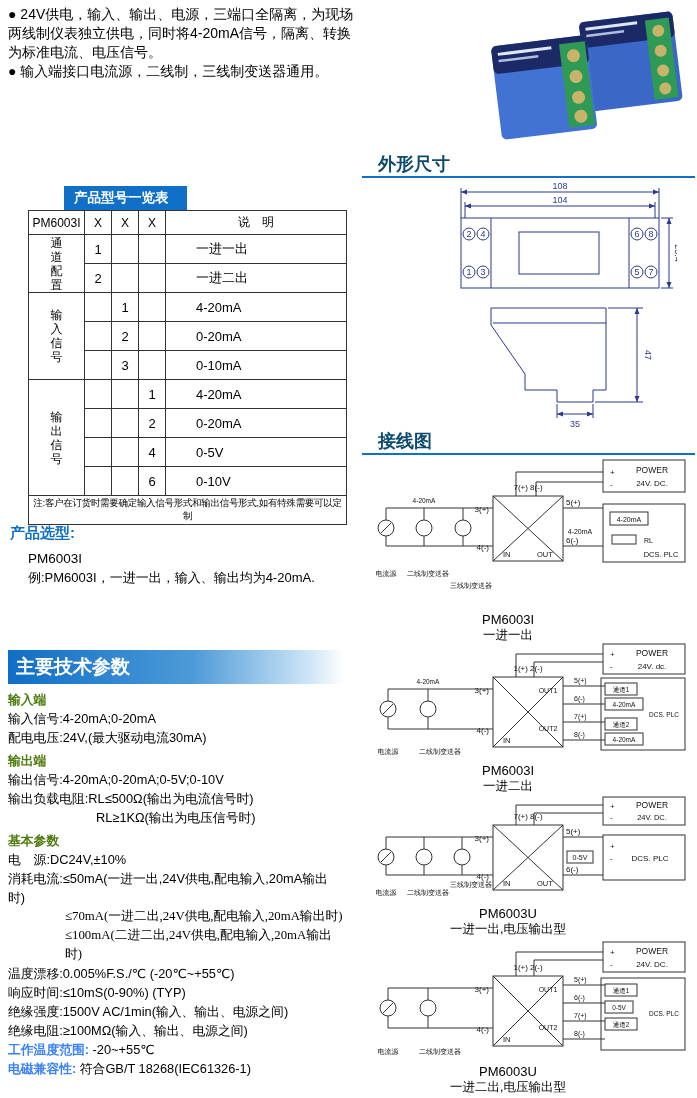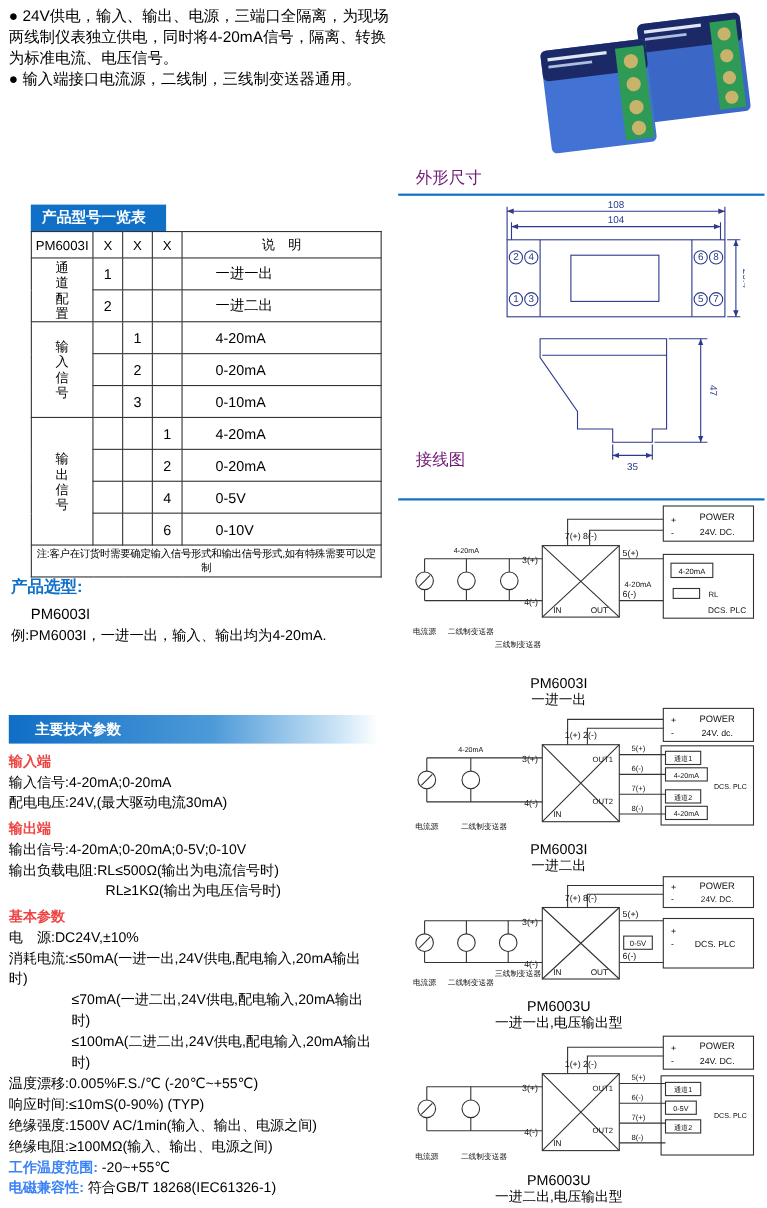--- a/index.html
+++ b/index.html
@@ -5,43 +5,43 @@
   * { margin:0; padding:0; box-sizing:border-box; }
   html,body { background:#fff; }
   body { font-family:"Liberation Sans","DejaVu Sans",sans-serif; color:#000; }
   .page { position:relative; width:697px; height:1098px; background:#fff; overflow:hidden; }
 
   .features { position:absolute; left:8px; top:5px; width:352px; font-size:14px; line-height:19px; }
 
   .photo { position:absolute; left:468px; top:2px; }
 
   .mtable-wrap { position:absolute; left:28px; top:186px; width:318px; }
-  .mtable-title { display:inline-block; background:#1070c8; color:#fff; font-weight:bold; font-size:13.5px; padding:3px 18px 3px 10px; }
+  .mtable-title { display:inline-block; background:#1070c8; color:#fff; font-weight:bold; font-size:13.5px; padding:3px 18px 3px 10px;margin-left:36px; }
   table.mtable { border-collapse:collapse; width:318px; table-layout:fixed; }
   .mtable td { border:1px solid #333; font-size:13px; text-align:center; height:29px; padding:0 1px; overflow:hidden; }
   .mtable tr.hdr td { height:24px; font-size:12px; }
   .mtable td.model-cell { font-size:11.5px; }
   .mtable td.vlabel span { display:inline-block; width:14px; line-height:14px; font-size:12px; }
   .mtable td.desc { text-align:left; padding-left:30px; }
   .mtable tr.note td { font-size:9.5px; height:20px; text-align:center; padding:1px 2px; letter-spacing:-0.3px; }
 
   .selection { position:absolute; left:10px; top:524px; font-size:13px; }
   .sel-title { color:#0d6fc8; font-weight:bold; font-size:15px; }
   .sel-model { margin:8px 0 3px 18px; font-size:13.5px; }
-  .sel-example { }
+  .sel-example { margin-left:18px; }
 
   .tech { position:absolute; left:8px; top:650px; width:336px; }
-  .tech-bar { background:linear-gradient(90deg,#0f6ec6 0%,#4d9ad8 55%,#cfe6f7 90%,#fff 100%); color:#fff; font-weight:bold; font-size:13px; padding:4px 0 4px 24px; }
+  .tech-bar { background:linear-gradient(90deg,#0f6ec6 0%,#4d9ad8 55%,#cfe6f7 90%,#fff 100%); color:#fff; font-weight:bold; font-size:19px; padding:4px 0 4px 8px; }
   .tech-body { margin-top:6px; font-size:12.8px; line-height:19px; }
-  .blue-h { color:#ef4444; font-weight:bold; margin-top:4px; }
+  .blue-h { color:#4d7c0f; font-weight:bold; margin-top:4px; }
   .ind1 { padding-left:88px; }
-  .ind2 { padding-left:57px; }
+  .ind2 { padding-left:57px;font-family:Liberation Serif, serif; }
   .tfoot .lbl { color:#3b82f6; font-weight:bold; }
 
-  .sec-h { position:absolute; color:#701a75; font-size:15px; font-weight:normal; }
+  .sec-h { position:absolute; color:#0c4a6e; font-size:18px; font-weight:bold; }
   .sec-line { position:absolute; left:362px; width:333px; border-top:2px solid #1070c8; }
 
   .dims { position:absolute; left:341px; top:180px; }
   .dsvg line,.dsvg path,.dsvg rect,.dsvg circle { stroke:#2b3a8c; stroke-width:1; fill:none; }
   .dsvg text { fill:#2b3a8c; stroke:none; font-size:9px; }
 
   .wd { position:absolute; left:358px; width:335px; }
   .wsvg rect,.wsvg circle,.wsvg path,.wsvg line { stroke:#333; stroke-width:1; fill:none; }
   .wsvg text { fill:#111; stroke:none; }
   .wcap { width:300px; text-align:center; margin-top:2px; }
@@ -248,21 +248,21 @@
         <line x1="254" y1="222" x2="302" y2="222"></line>
       <line x1="296" y1="128" x2="296" y2="222" marker-start="url(#arr)" marker-end="url(#arr)"></line>
       <text x="304" y="175" font-size="8" text-anchor="middle" transform="rotate(90 304 175)">47</text>
       <line x1="216" y1="224" x2="216" y2="238"></line>
         <line x1="252" y1="224" x2="252" y2="238"></line>
       <line x1="216" y1="234" x2="252" y2="234" marker-start="url(#arr)" marker-end="url(#arr)"></line>
       <text x="234" y="247" font-size="8" text-anchor="middle">35</text>
     </svg>
   </div>
 
-  <div class="sec-h" style="left:378px; top:409px;">接线图</div>
+  <div class="sec-h" style="left:378px; top:429px;">接线图</div>
   <div class="sec-line" style="top:453px;"></div>
 
   <div class="wd" style="top:456px;">
     <svg class="wsvg" width="335" height="150" viewBox="0 0 335 150">
       <path d="M158,40 V16 H245 M178,40 V26 H245"></path>
       <rect x="245" y="4" width="82" height="32"></rect>
       <text x="252" y="19" font-size="8">+</text>
       <text x="252" y="31" font-size="8">-</text>
       <text x="294" y="17" font-size="8.5" text-anchor="middle">POWER</text>
       <text x="294" y="30" font-size="8" text-anchor="middle">24V. DC.</text>

